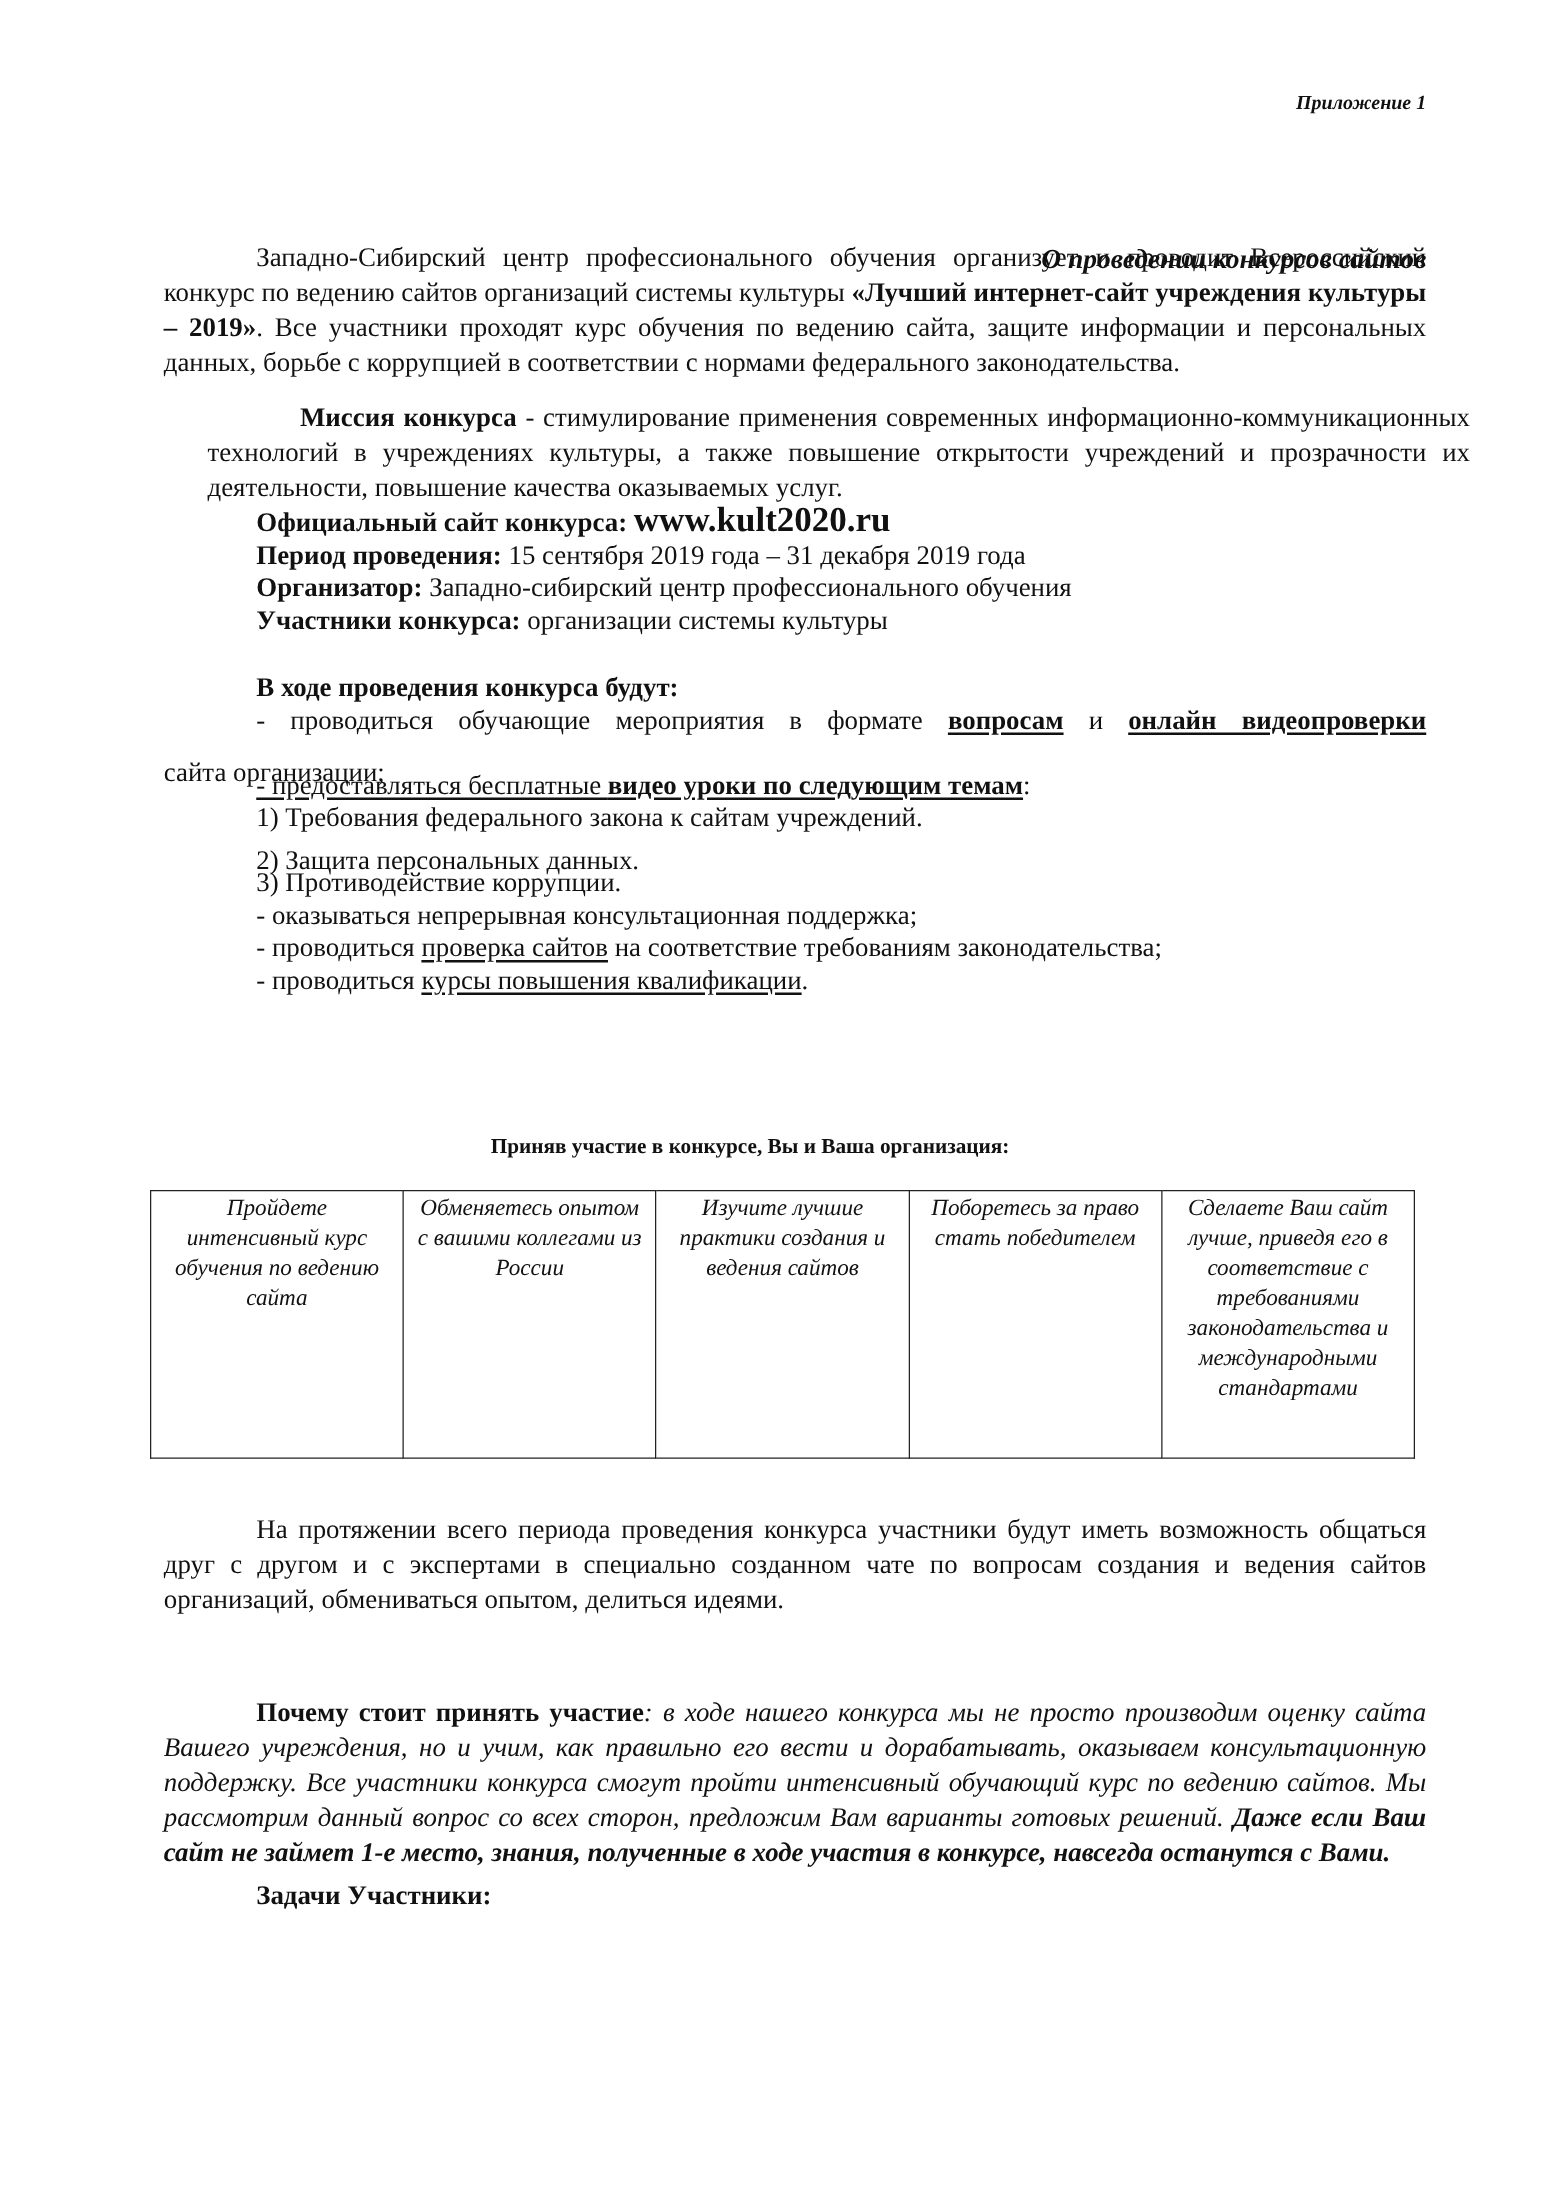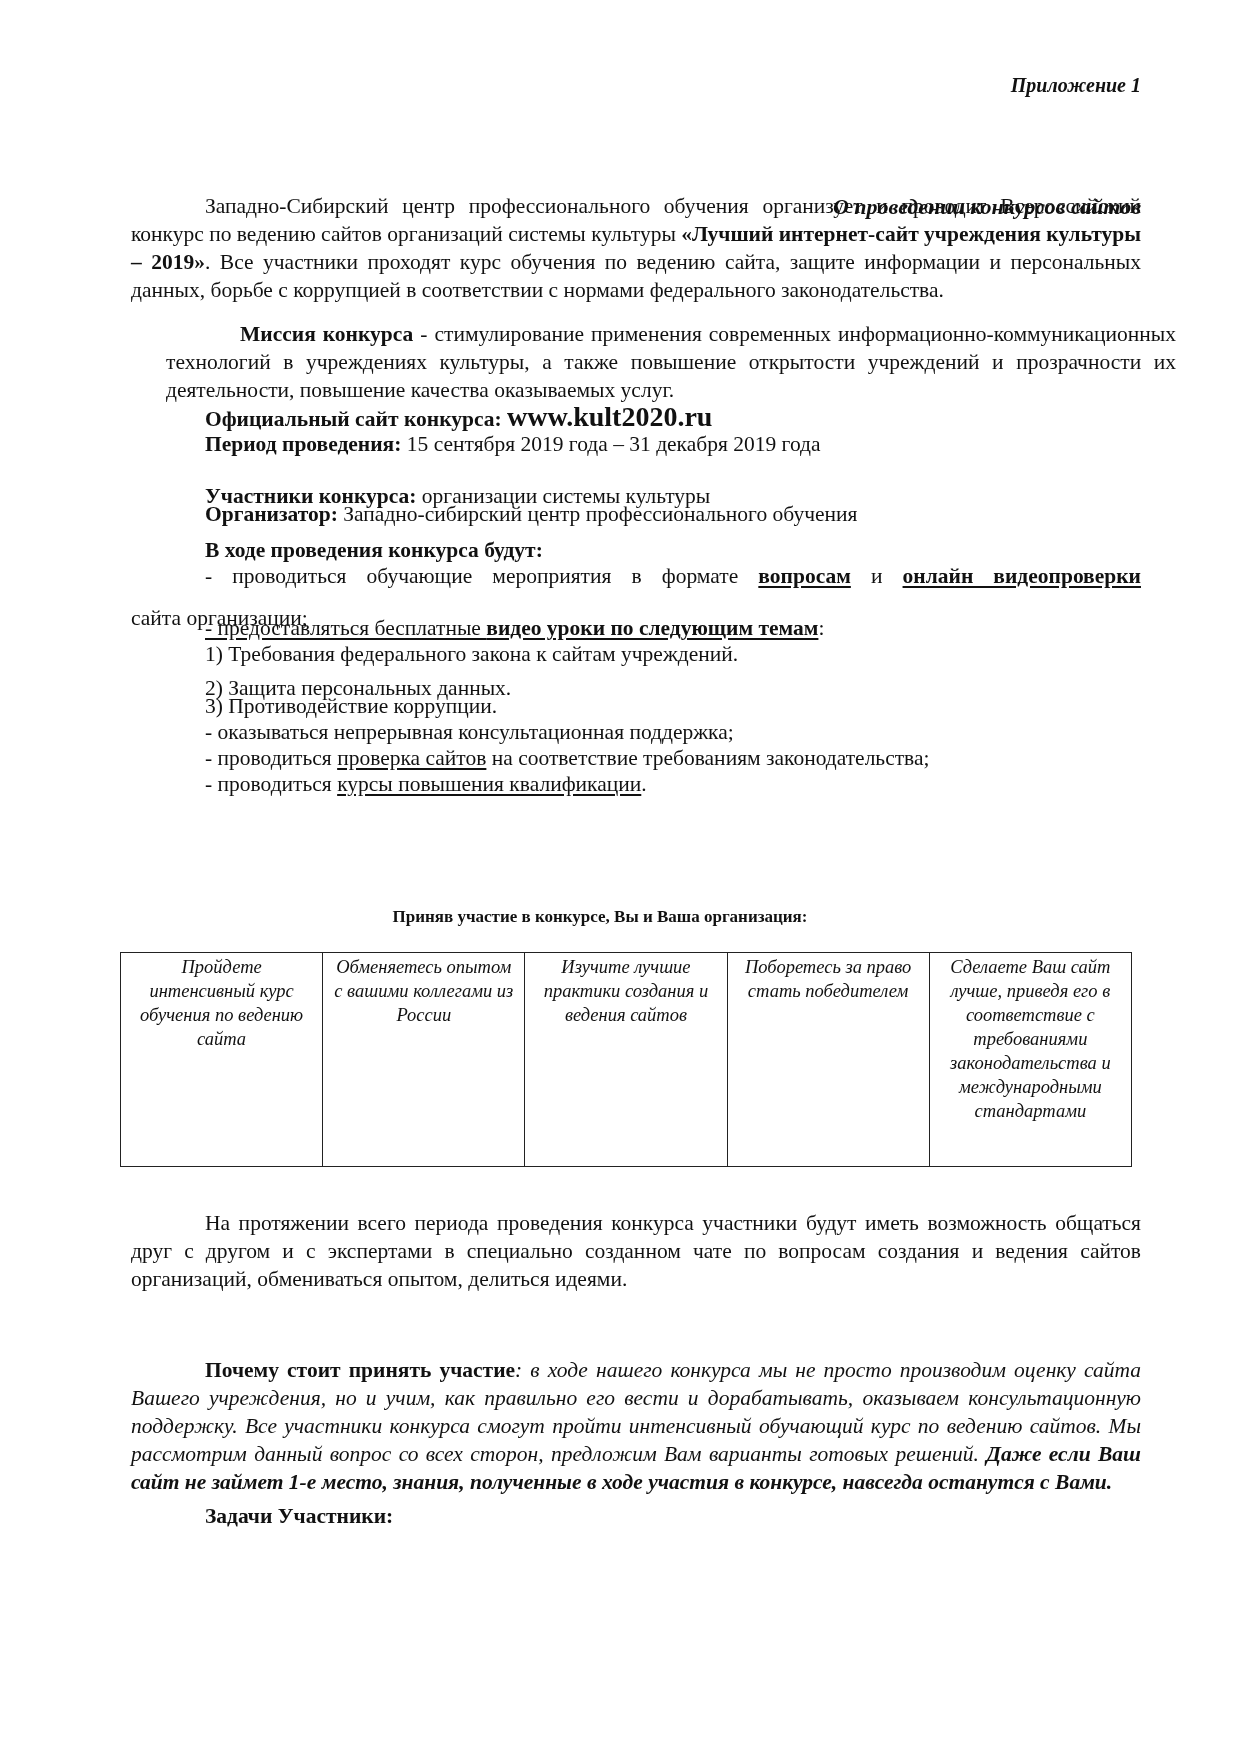--- a/index.html
+++ b/index.html
@@ -1,21 +1,21 @@
 <!DOCTYPE html>
 <html><head>
 <meta charset="utf-8">
 <style>
   html, body { margin: 0; padding: 0; background: #ffffff; }
   body {
     width: 1240px; height: 1754px; position: relative; overflow: hidden;
     font-family: "Liberation Serif", "DejaVu Serif", serif;
     color: #111111; font-size: 21.5px;
   }
-  .appendix { position: absolute; top: 74px; right: 99px; font-weight: bold; font-style: italic; font-size: 20px; }
+  .appendix { position: absolute; top: 74px; right: 99px; font-weight: bold; font-style: italic; font-size: 16px; }
   .subtitle { position: absolute; top: 158px; right: 99px; font-weight: bold; font-style: italic; font-size: 22px; margin-top: 36px; }
   p { margin: 0; line-height: 28px; text-align: justify; }
   .indent { text-indent: 74px; }
   .para { position: absolute; left: 131px; width: 1010px; }
   .line { position: absolute; left: 205px; line-height: 28px; white-space: nowrap; }
   .line-full { position: absolute; left: 131px; width: 1010px; line-height: 28px; }
   b { font-weight: bold; }
   u { text-decoration: underline; text-underline-offset: 3px; }
   .url { font-size: 28px; font-weight: bold; }
   .caption { position: absolute; top: 907px; left: 0; width: 1200px; text-align: center; font-weight: bold; font-size: 17px; }
@@ -48,21 +48,21 @@
       <b>Миссия конкурса</b><span> - стимулирование применения современных информационно-коммуникационных технологий в учреждениях культуры, а также повышение открытости учреждений и прозрачности их деятельности, повышение качества оказываемых услуг.</span>
     </p>
   </div>
 
   <div class="line" style="top:400px; line-height:34px;">
     <b>Официальный сайт конкурса: </b><span class="url">www.kult2020.ru</span>
   </div>
   <div class="line" style="top:430px;">
     <b>Период проведения:</b><span> 15 сентября 2019 года – 31 декабря  2019 года</span>
   </div>
-  <div class="line" style="top:456px;margin-top:44px;">
+  <div class="line" style="top:456px;">
     <b>Организатор:</b><span> Западно-сибирский центр профессионального обучения</span>
   </div>
   <div class="line" style="top:482px;">
     <b>Участники конкурса:</b><span> организации системы культуры</span>
   </div>
 
   <div class="line" style="top:536px;">
     <b>В ходе проведения конкурса будут:</b>
   </div>
 

